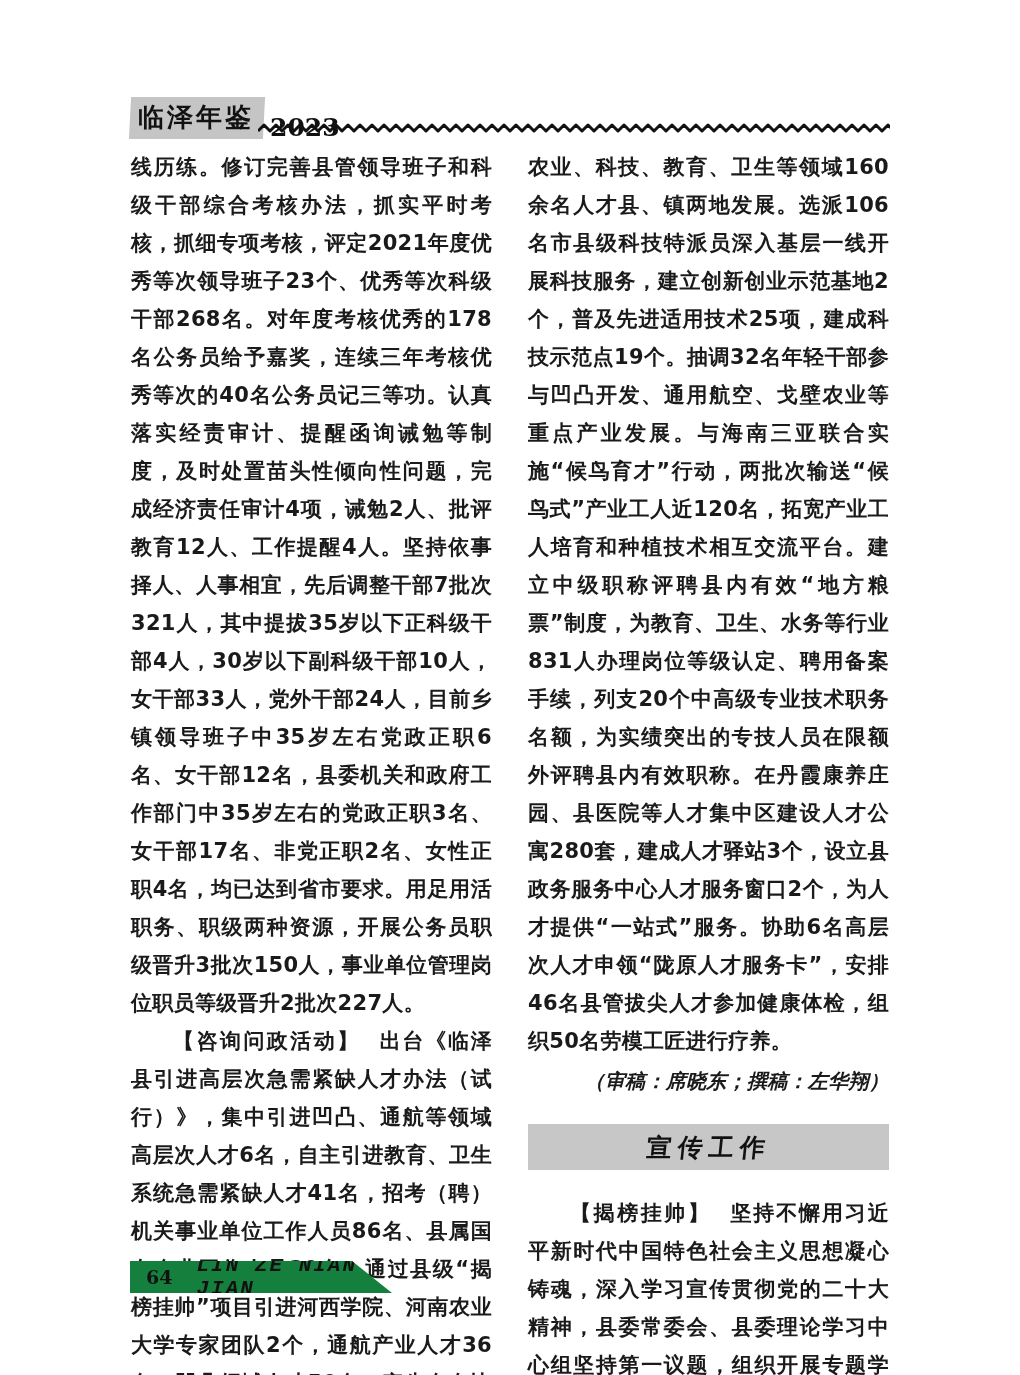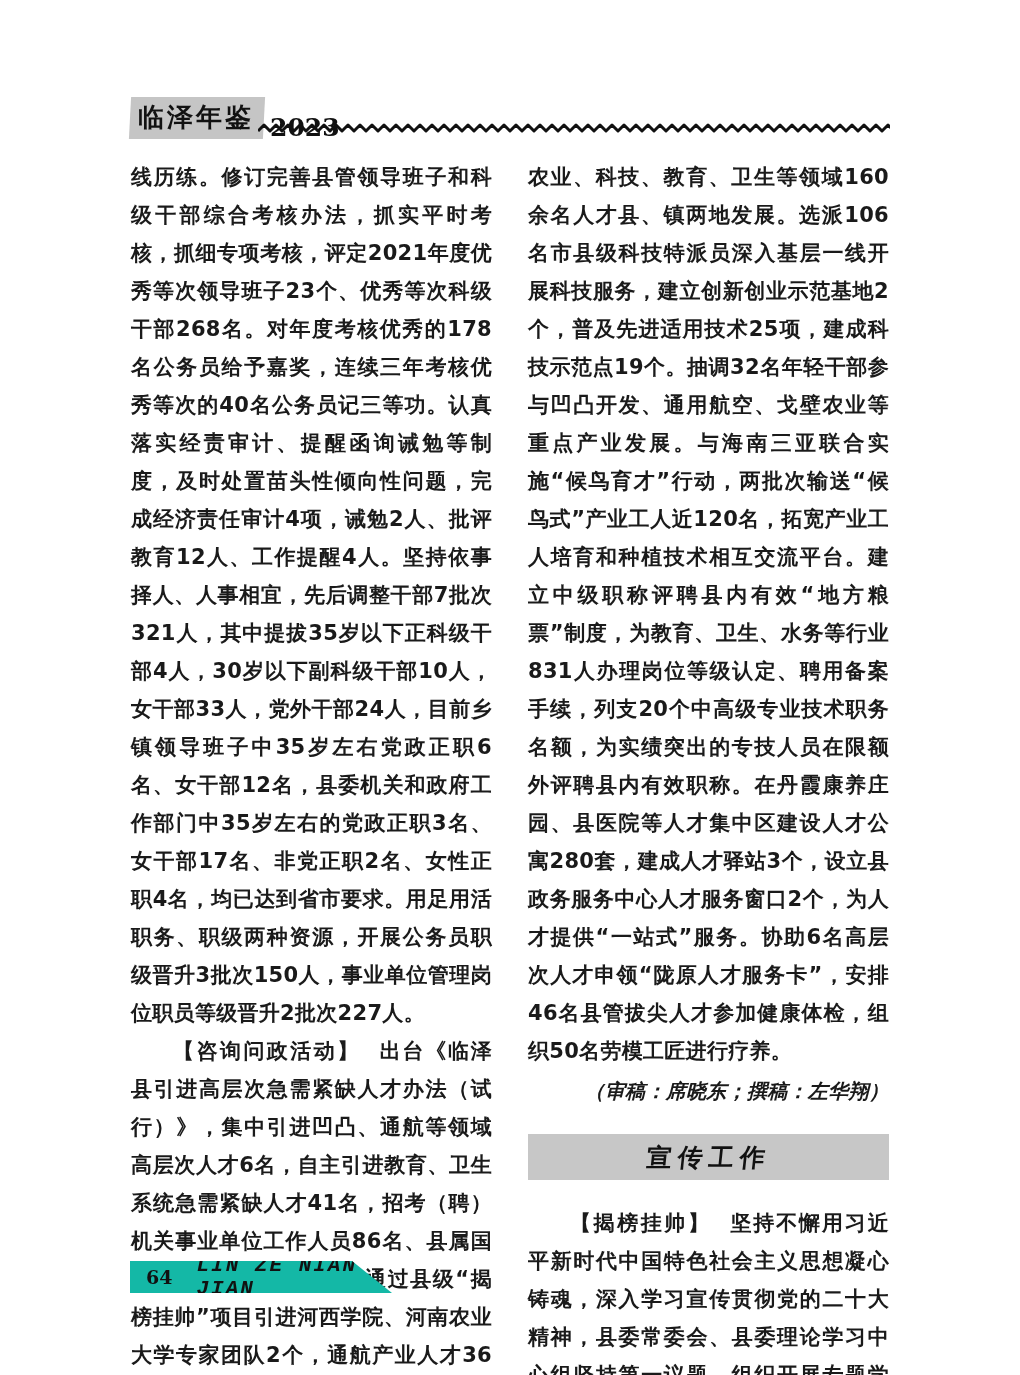--- a/index.html
+++ b/index.html
@@ -29,21 +29,21 @@
   .header-year {
     position: absolute; left: 140px; top: 4px;
     font-size: 25px; font-weight: 700; color: #111;
     font-family: "DejaVu Serif", serif;
     margin-top: 12px;
   }
   .wave-svg { position: absolute; left: 128px; top: 25px; }
 
   
   .columns {
-    position: absolute; left: 131px; top: 158px;
+    position: absolute; left: 131px; top: 148px;
     width: 758px; height: 1090px;
     display: flex; gap: 36px;
   }
   .col { width: 366px; }
   .col p {
     margin: 0;
     font-size: 21px;
     line-height: 38px;
     text-align: justify;
     font-weight: 700;
@@ -67,21 +67,21 @@
   }
   .section-bar span {
     font-size: 25px; font-weight: 900; letter-spacing: 6px; color: #111;
     transform: skewX(-6deg);
   }
 
   
   .footer-bar {
     position: absolute; left: 130px; top: 1261px;
     width: 262px; height: 32px;
-    background: #14b8a6;
+    background: #15803d;
     clip-path: polygon(0 0, 222px 0, 262px 100%, 0 100%);
     display: flex; align-items: center;
   }
   .page-num {
     font-size: 19px; font-weight: 700; color: #111;
     margin-left: 16px;
     font-family: "DejaVu Serif", serif;
   }
   .journal-name {
     font-size: 21px; font-weight: 700; font-style: italic;

